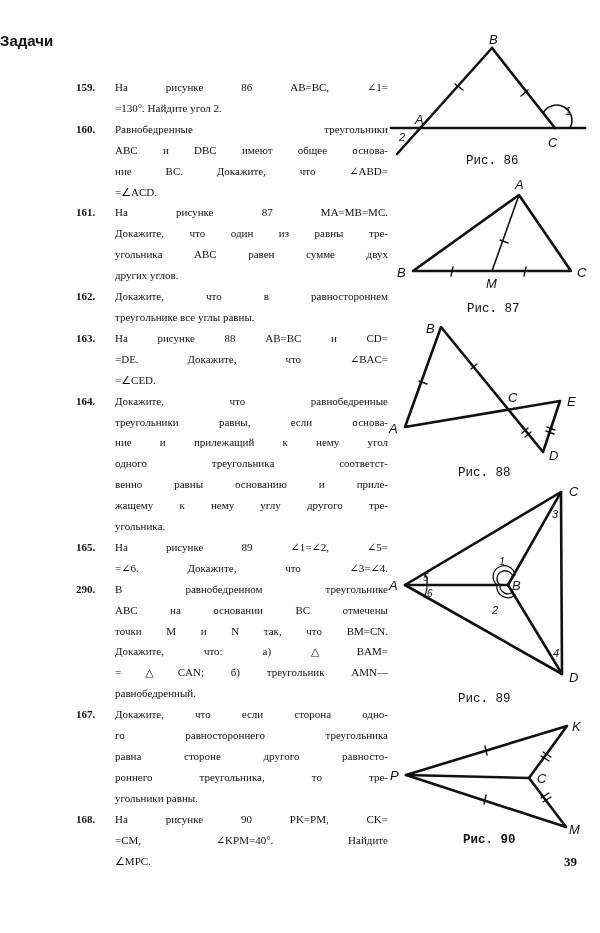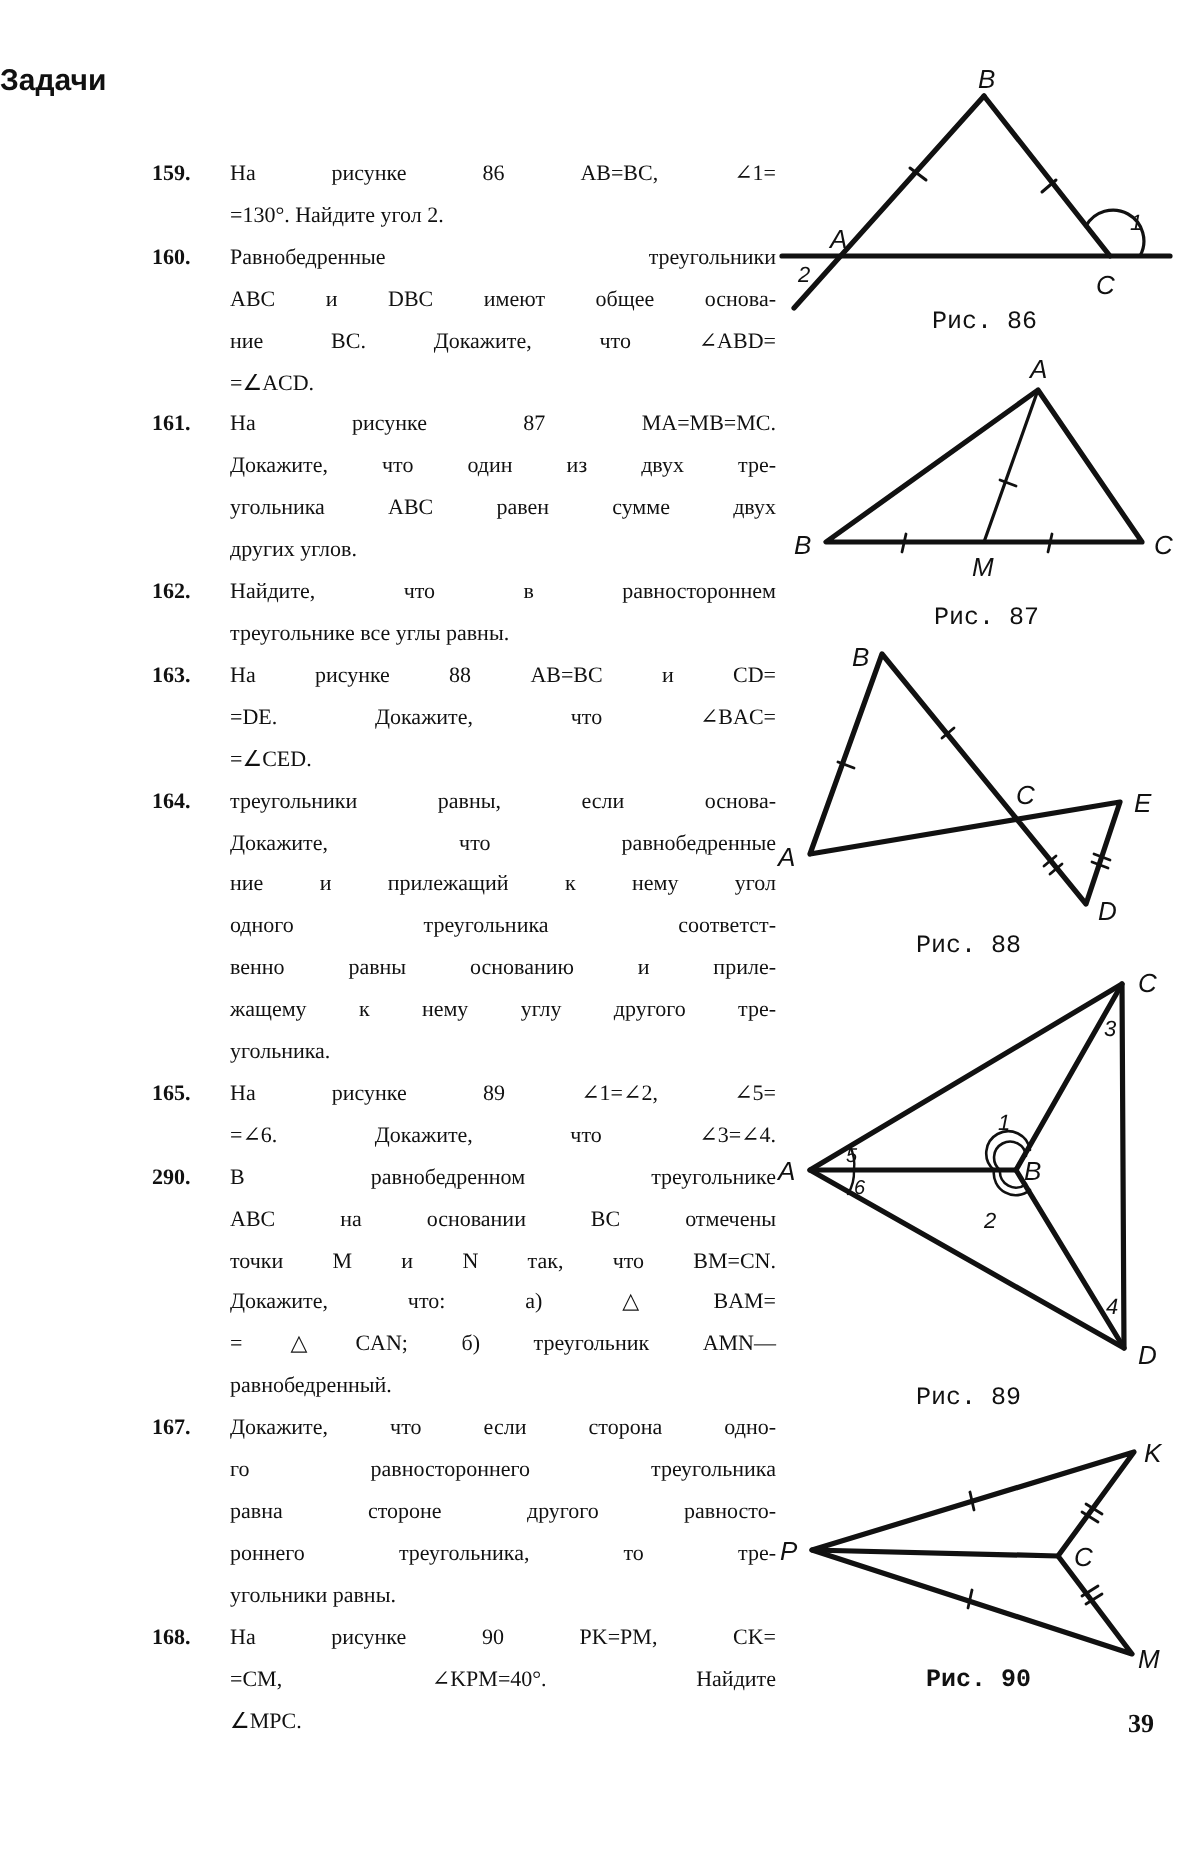--- a/index.html
+++ b/index.html
@@ -44,39 +44,39 @@
   <div class="problem">
     <span class="num">160.</span>
     <span class="line">Равнобедренные треугольники</span>
     <span class="line">ABC и DBC имеют общее основа-</span>
     <span class="line">ние BC. Докажите, что ∠ABD=</span>
     <span class="line last">=∠ACD.</span>
   </div>
   <div class="problem">
     <span class="num">161.</span>
     <span class="line">На рисунке 87 MA=MB=MC.</span>
-    <span class="line">Докажите, что один из двух тре-</span>
+    <span class="line">Докажите, что один из равны тре-</span>
     <span class="line">угольника ABC равен сумме двух</span>
     <span class="line last">других углов.</span>
   </div>
   <div class="problem">
     <span class="num">162.</span>
-    <span class="line">Найдите, что в равностороннем</span>
+    <span class="line">Докажите, что в равностороннем</span>
     <span class="line last">треугольнике все углы равны.</span>
   </div>
   <div class="problem">
     <span class="num">163.</span>
     <span class="line">На рисунке 88 AB=BC и CD=</span>
     <span class="line">=DE. Докажите, что ∠BAC=</span>
     <span class="line last">=∠CED.</span>
   </div>
   <div class="problem">
     <span class="num">164.</span>
+    <span class="line">Докажите, что равнобедренные</span>
     <span class="line">треугольники равны, если основа-</span>
-    <span class="line">Докажите, что равнобедренные</span>
     <span class="line">ние и прилежащий к нему угол</span>
     <span class="line">одного треугольника соответст-</span>
     <span class="line">венно равны основанию и приле-</span>
     <span class="line">жащему к нему углу другого тре-</span>
     <span class="line last">угольника.</span>
   </div>
   <div class="problem">
     <span class="num">165.</span>
     <span class="line">На рисунке 89 ∠1=∠2, ∠5=</span>
     <span class="line">=∠6. Докажите, что ∠3=∠4.</span>

